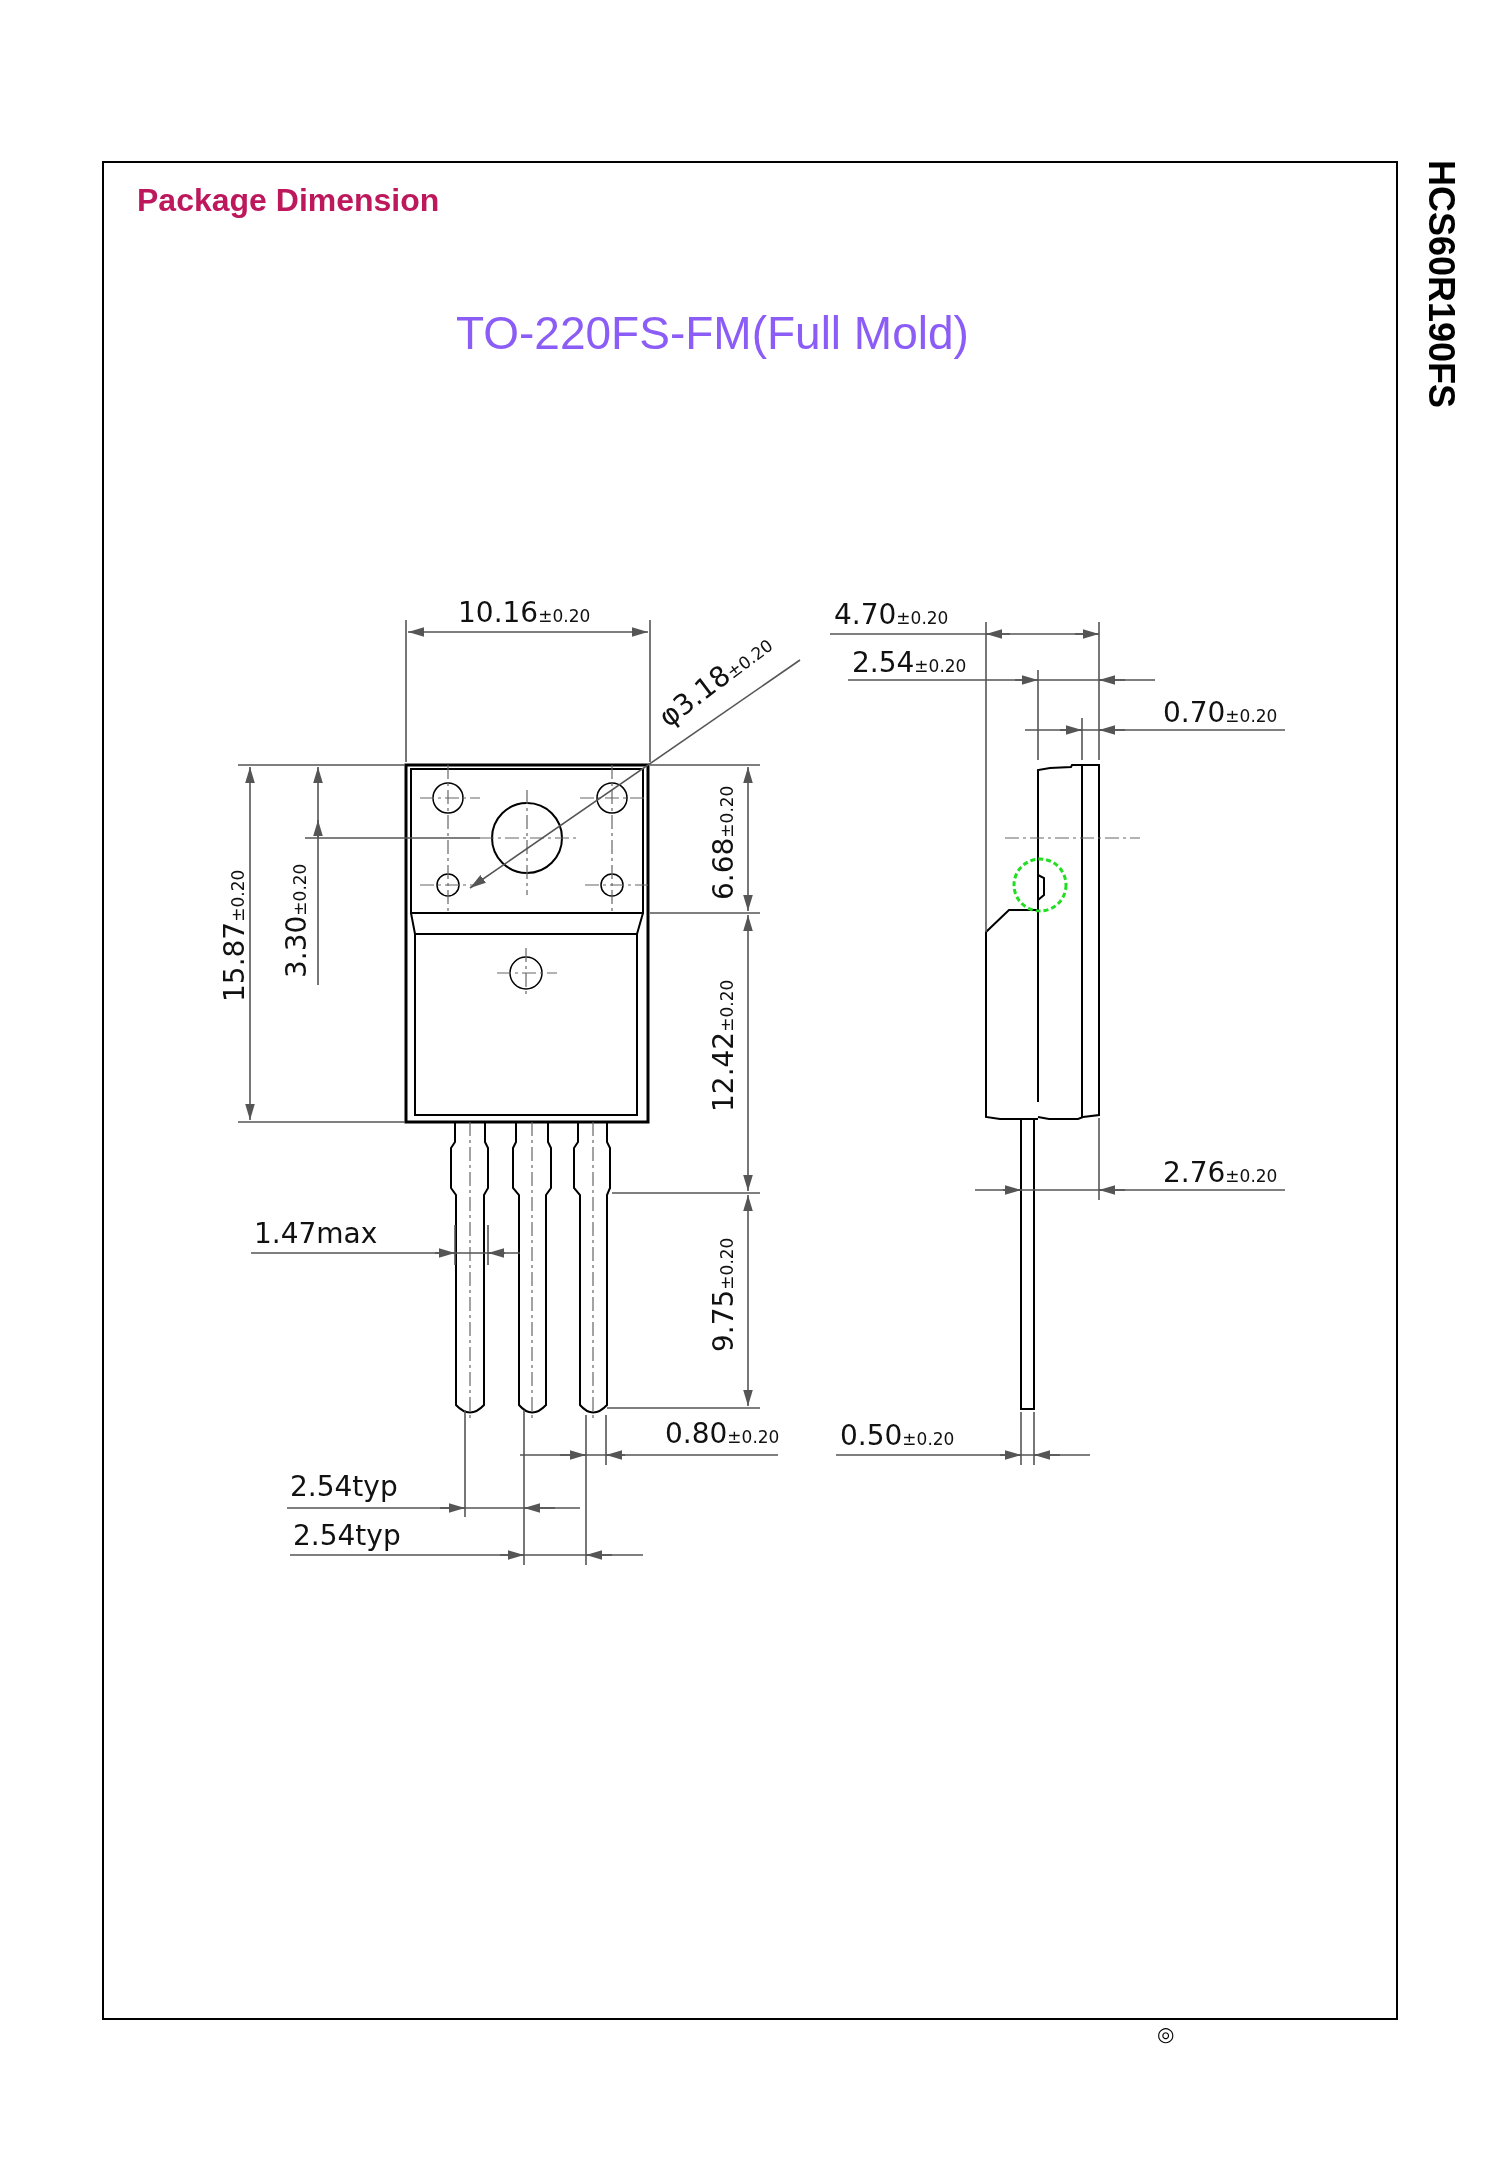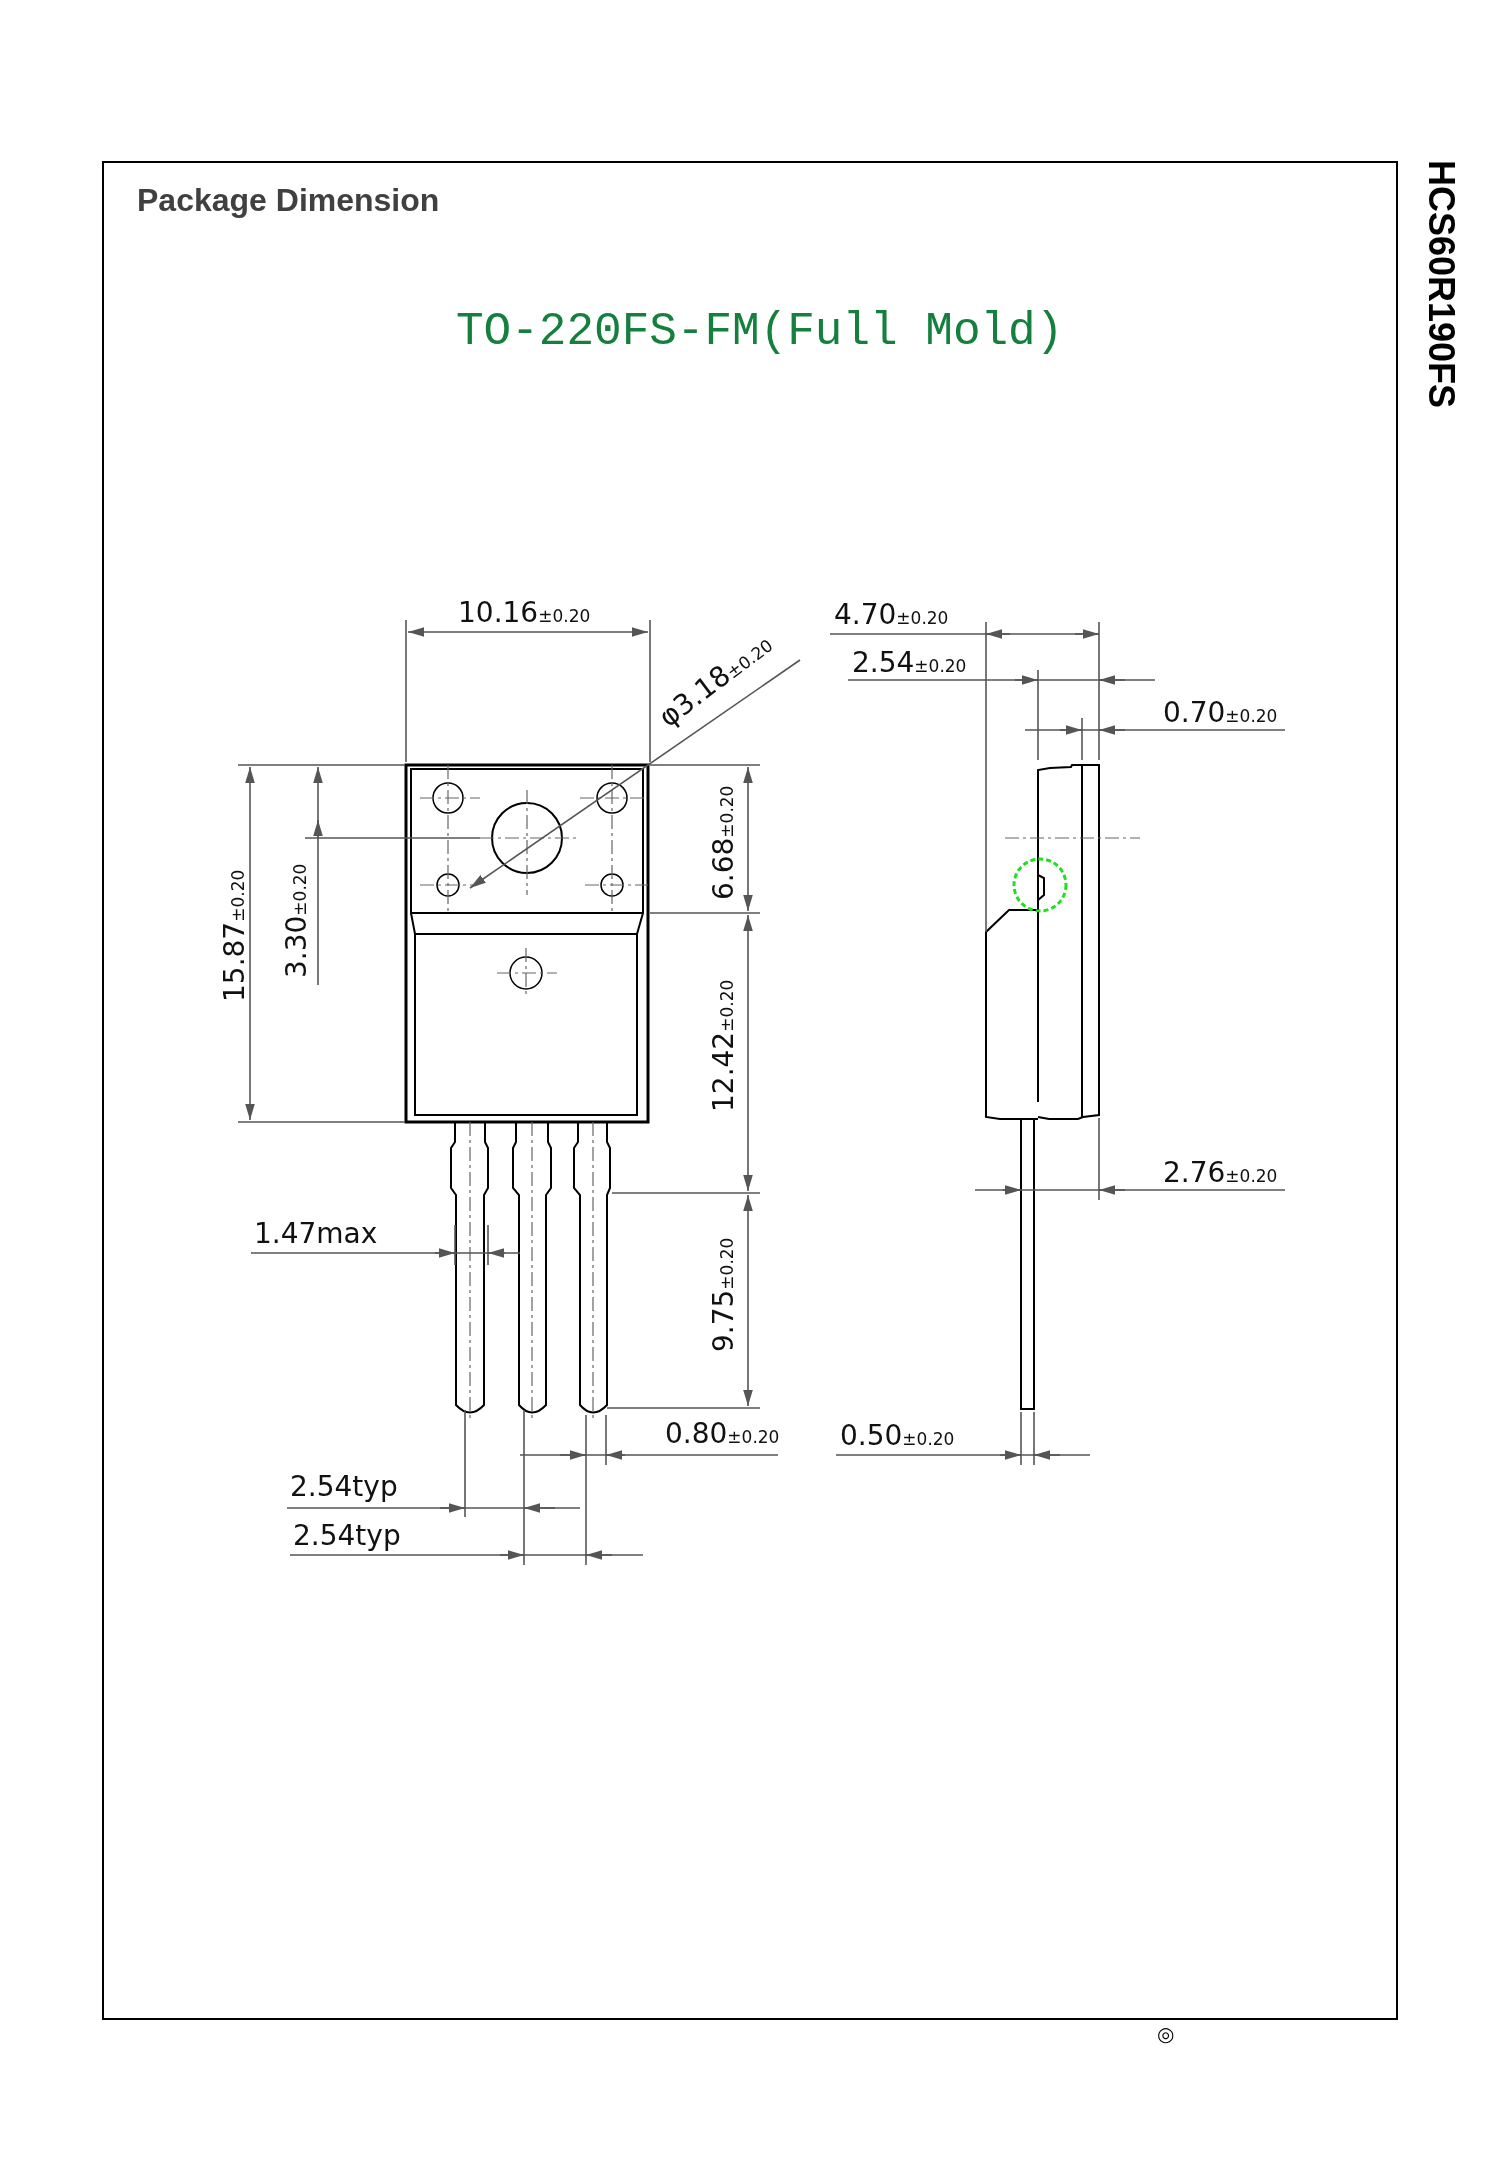--- a/index.html
+++ b/index.html
@@ -1,19 +1,19 @@
 <!DOCTYPE html>
 <html><head>
 <meta charset="utf-8">
 <style>
   html, body { margin:0; padding:0; background:#ffffff; }
   body { width:1500px; height:2167px; position:relative; overflow:hidden; font-family:"Liberation Sans", sans-serif; }
   .frame { position:absolute; left:102px; top:161px; width:1296px; height:1859px; border:2px solid #000; box-sizing:border-box; }
-  .section-heading { position:absolute; left:137px; top:182px; font-size:32px; font-weight:bold; color:#404040; font-family:"Liberation Sans", sans-serif; }
-  .pkg-title { position:absolute; left:456px; top:306px; font-size:46px; color:#15803d; font-family:Liberation Mono, monospace; letter-spacing:0px; }
+  .section-heading { position:absolute; left:137px; top:182px; font-size:32px; font-weight:bold; color:#be185d; font-family:"Liberation Sans", sans-serif; }
+  .pkg-title { position:absolute; left:456px; top:306px; font-size:46px; color:#8b5cf6; font-family:Liberation Sans, sans-serif; letter-spacing:0px; }
   .side-title { position:absolute; left:1410px; top:160px; width:60px; height:320px; }
   .side-title span { position:absolute; left:0; top:0; transform-origin:0 0; transform:translate(52px,0) rotate(90deg); font-size:36px; font-weight:bold; white-space:nowrap; font-family:"Liberation Sans", sans-serif; }
   .mark { position:absolute; left:1157px; top:2022px; font-size:20px; color:#000; font-family:"DejaVu Sans", sans-serif; }
   svg.drawing { position:absolute; left:0; top:0; }
   .dim { font-family:"DejaVu Sans", sans-serif; font-size:28px; fill:#111; }
   .tol { font-family:"DejaVu Sans", sans-serif; font-size:17px; fill:#111; }
 </style>
 </head>
 <body>
 

